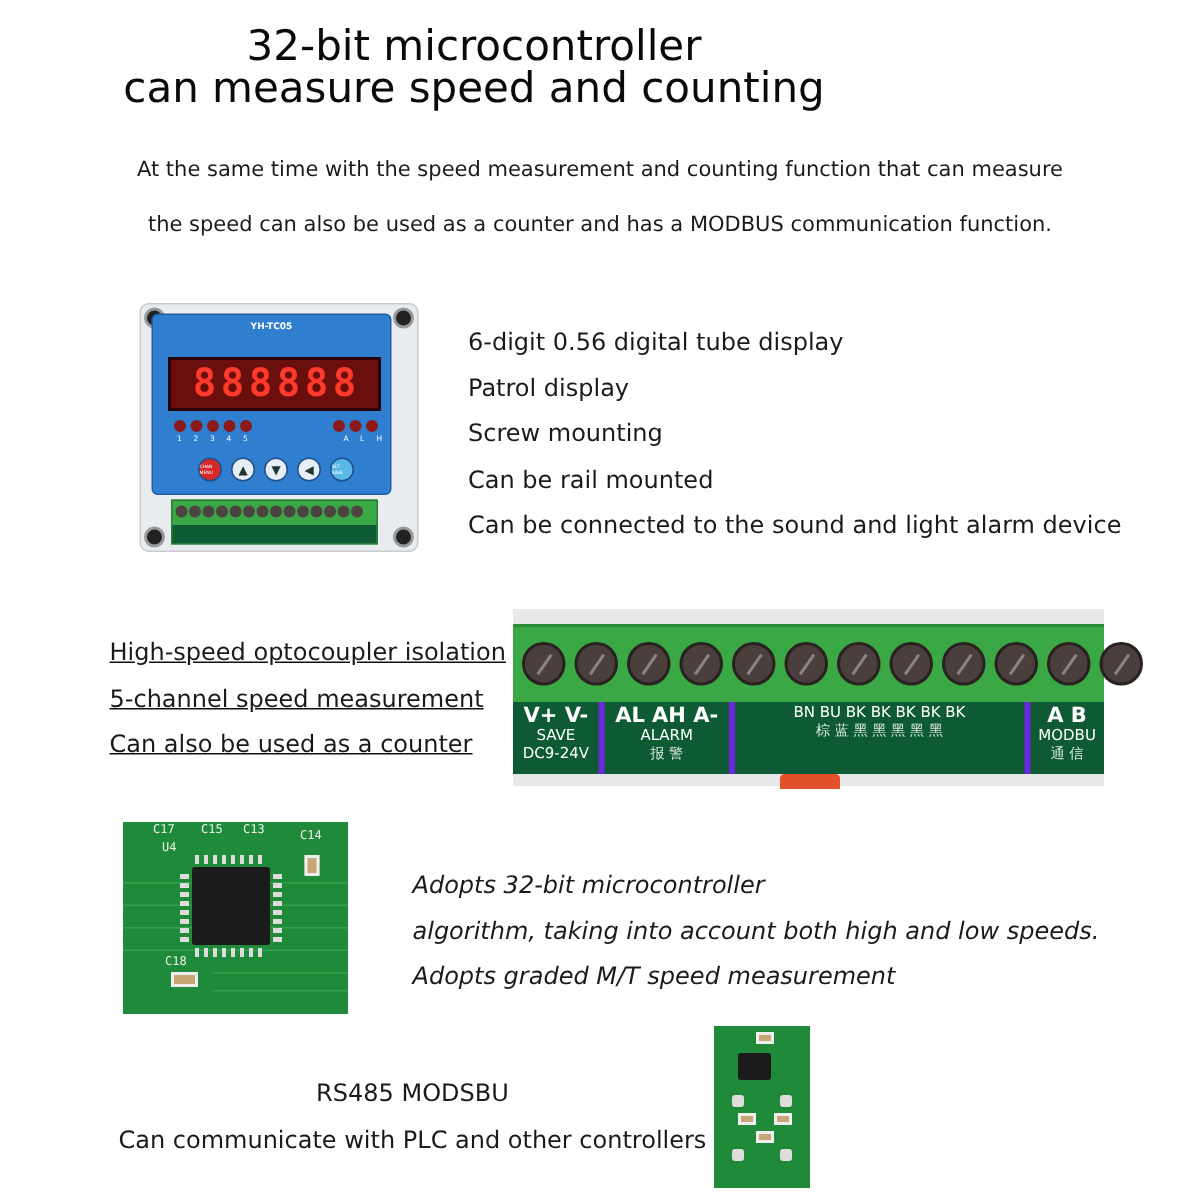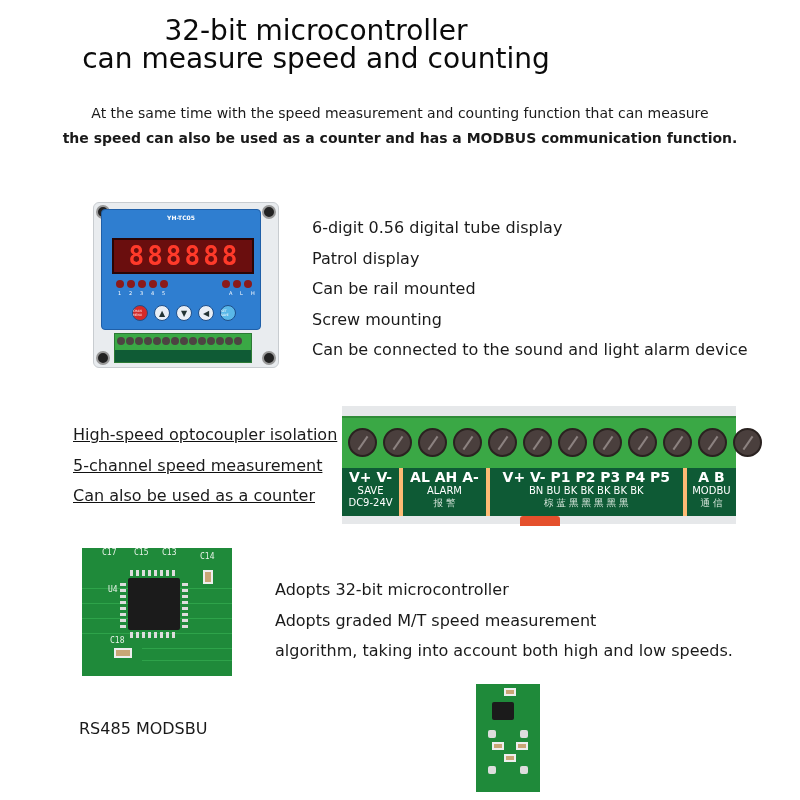--- a/index.html
+++ b/index.html
@@ -28,42 +28,42 @@
   .terminal .scr { width: 8px; height: 8px; border-radius: 50%; background: #4d4442; }
   .terminal .lbls { position: absolute; bottom: 0; left: 0; width: 100%; height: 12px; background: #0f5b35; }
   .hole { position: absolute; width: 14px; height: 14px; border-radius: 50%; background: #222; border: 2px solid #999; }
 
   
   .tb { left: 342px; top: 406px; width: 394px; height: 118px; background: #e6e8ea; }
   .tb .green { position: absolute; left: 0; top: 10px; width: 394px; height: 52px; background: #3aa845; border-top: 2px solid #2f8b38; }
   .tb .screwrow { position: absolute; top: 22px; left: 6px; display: flex; gap: 6px; }
   .tb .scr { width: 29px; height: 29px; border-radius: 50%; background: #4a3f3d; border: 2px solid #2a2220; position: relative; }
   .tb .scr::after { content: ""; position: absolute; left: 5px; top: 12px; width: 16px; height: 2px; background: #8c8280; transform: rotate(-55deg); }
-  .tb .labels { position: absolute; top: 62px; left: 0; width: 394px; height: 48px; display: flex; gap: 4px; background: #fdba74; }
+  .tb .labels { position: absolute; top: 62px; left: 0; width: 394px; height: 48px; display: flex; gap: 4px; background: #6d28d9; }
   .tb .grp { background: #0e5a35; color: #fff; text-align: center; font-size: 10px; line-height: 12px; padding-top: 2px; }
   .tb .grp .big { font-size: 14px; font-weight: bold; line-height: 15px; }
   .tb .grp .small { font-size: 9.5px; color: #d9e8de; }
   .tb .red { position: absolute; left: 178px; top: 110px; width: 40px; height: 10px; background: #e5502c; border-radius: 3px 3px 0 0; }
 
   
   .pcb1 { left: 82px; top: 548px; width: 150px; height: 128px; background: #1f8a3a; overflow: hidden; }
   .pcb2 { left: 476px; top: 684px; width: 64px; height: 108px; background: #1f8a3a; overflow: hidden; }
   .trace { position: absolute; background: #2ea34a; height: 1px; }
   .chip { position: absolute; background: #1b1b1b; border-radius: 2px; }
   .pin { position: absolute; background: #d7d7d7; }
   .cap { position: absolute; background: #c9a676; border: 2px solid #eee; }
   .silk { position: absolute; color: #e8f2e8; font-size: 8px; font-family: "DejaVu Sans Mono", monospace; }
 </style>
 </head>
 <body>
 
 <div class="abs title" style="top:8px;">32-bit microcontroller</div>
 <div class="abs title" style="top:36px;">can measure speed and counting</div>
 <div class="abs subtitle" style="top:101px;">At the same time with the speed measurement and counting function that can measure</div>
-<div class="abs subtitle" style="top:126px;font-weight:bold;">the speed can also be used as a counter and has a MODBUS communication function.</div>
+<div class="abs subtitle" style="top:138px;">the speed can also be used as a counter and has a MODBUS communication function.</div>
 
 <div class="abs device">
   <div class="hole" style="left:2px;top:2px;"></div>
   <div class="hole" style="right:2px;top:2px;"></div>
   <div class="hole" style="left:2px;bottom:2px;"></div>
   <div class="hole" style="right:2px;bottom:2px;"></div>
   <div class="panel">
     <div class="model">YH-TC05</div>
     <div class="display">
       <span class="seg">8</span>
@@ -118,22 +118,22 @@
         <div class="scr"></div>
         <div class="scr"></div>
     </div>
     <div class="lbls"></div>
   </div>
 </div>
 
 <div class="abs" style="left:312px; top:213px;">
   <div class="feat">6-digit 0.56 digital tube display</div>
   <div class="feat">Patrol display</div>
+  <div class="feat">Screw mounting</div>
   <div class="feat">Can be rail mounted</div>
-  <div class="feat">Screw mounting</div>
   <div class="feat">Can be connected to the sound and light alarm device</div>
 </div>
 
 <div class="abs" style="left:73px; top:420px;text-decoration:underline;">
   <div class="feat">High-speed optocoupler isolation</div>
   <div class="feat">5-channel speed measurement</div>
   <div class="feat">Can also be used as a counter</div>
 </div>
 
 <div class="abs tb">
@@ -157,21 +157,20 @@
       <div class="big">V+ V-</div>
       <div>SAVE</div>
       <div>DC9-24V</div>
     </div>
     <div class="grp" style="width:84px;">
       <div class="big">AL AH A-</div>
       <div>ALARM</div>
       <div class="small">报 警</div>
     </div>
     <div class="grp" style="width:196px;">
-      <div class="big">V+ V- P1 P2 P3 P4 P5</div>
       <div>BN BU BK BK BK BK BK</div>
       <div class="small">棕 蓝 黑 黑 黑 黑 黑</div>
     </div>
     <div class="grp" style="width:50px;">
       <div class="big">A B</div>
       <div>MODBU</div>
       <div class="small">通 信</div>
     </div>
   </div>
   <div class="red"></div>
@@ -188,37 +187,38 @@
   <div class="pin" style="left:48px;top:22px;width:48px;height:6px;background:repeating-linear-gradient(90deg,#ddd 0 3px,transparent 3px 6px);"></div>
   <div class="pin" style="left:48px;top:84px;width:48px;height:6px;background:repeating-linear-gradient(90deg,#ddd 0 3px,transparent 3px 6px);"></div>
   <div class="pin" style="left:38px;top:32px;width:6px;height:48px;background:repeating-linear-gradient(0deg,#ddd 0 3px,transparent 3px 6px);"></div>
   <div class="pin" style="left:100px;top:32px;width:6px;height:48px;background:repeating-linear-gradient(0deg,#ddd 0 3px,transparent 3px 6px);"></div>
   <div class="cap" style="left:121px;top:22px;width:10px;height:14px;"></div>
   <div class="cap" style="left:32px;top:100px;width:18px;height:10px;"></div>
   <div class="silk" style="left:20px;top:0px;">C17</div>
   <div class="silk" style="left:52px;top:0px;">C15</div>
   <div class="silk" style="left:80px;top:0px;">C13</div>
   <div class="silk" style="left:118px;top:4px;">C14</div>
-  <div class="silk" style="left:26px;top:37px;">U4</div>
+  <div class="silk" style="left:26px;top:12px;">U4</div>
   <div class="silk" style="left:28px;top:88px;">C18</div>
 </div>
 
-<div class="abs" style="left:275px; top:575px;">
+<div class="abs" style="left:275px; top:575px;font-style:italic;">
   <div class="feat">Adopts 32-bit microcontroller</div>
+  <div class="feat">algorithm, taking into account both high and low speeds.</div>
   <div class="feat">Adopts graded M/T speed measurement</div>
-  <div class="feat">algorithm, taking into account both high and low speeds.</div>
 </div>
 
 <div class="abs pcb2">
   <div class="chip" style="left:16px;top:18px;width:22px;height:18px;"></div>
   <div class="cap" style="left:28px;top:4px;width:12px;height:8px;"></div>
   <div class="cap" style="left:16px;top:58px;width:12px;height:8px;"></div>
   <div class="cap" style="left:40px;top:58px;width:12px;height:8px;"></div>
   <div class="cap" style="left:28px;top:70px;width:12px;height:8px;"></div>
   <div class="chip" style="left:12px;top:46px;width:8px;height:8px;background:#ddd;"></div>
   <div class="chip" style="left:44px;top:46px;width:8px;height:8px;background:#ddd;"></div>
   <div class="chip" style="left:12px;top:82px;width:8px;height:8px;background:#ddd;"></div>
   <div class="chip" style="left:44px;top:82px;width:8px;height:8px;background:#ddd;"></div>
 </div>
 
 <div class="abs" style="left:79px; top:714px;text-align:center;">
   <div class="feat">RS485 MODSBU</div>
+  <div class="feat">Can communicate with PLC and other controllers</div>
 </div>
 
 </body></html>

